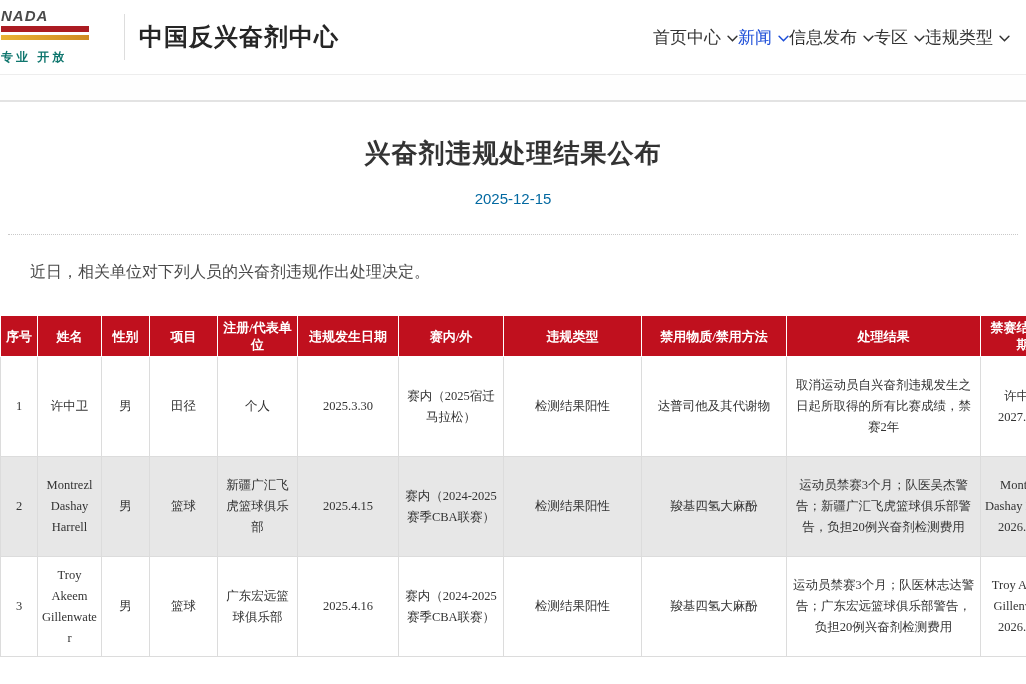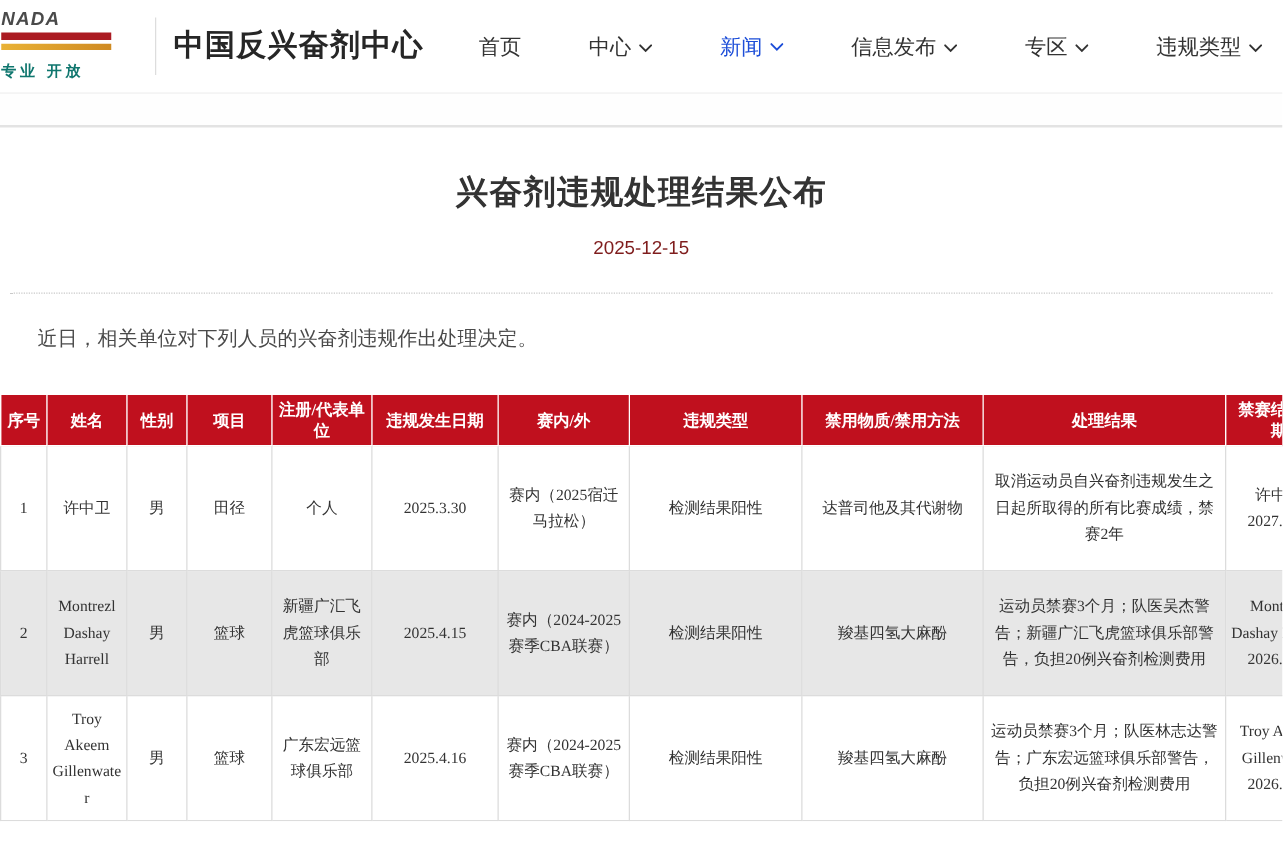--- a/index.html
+++ b/index.html
@@ -13,32 +13,32 @@
   .logo-word { font-size:15px; font-weight:bold; font-style:italic; color:#4a4a4a; letter-spacing:1px; line-height:14px; }
   .bar { width:88px; height:6px; margin-top:3px; }
   .bar.red { background:#ab1b22; }
   .bar.gold { background:linear-gradient(90deg,#e9b235,#cf8a22); height:5px; }
   .logo-slogan { font-size:12px; font-weight:bold; color:#0f766e; letter-spacing:3px; margin-top:9px; }
   .logo-divider { width:1px; height:46px; background:#ddd; margin:0 14px 0 6px; }
   .agency-names { display:flex; flex-direction:column; justify-content:center;font-family:Liberation Serif, serif; }
   .agency-cn { font-size:24px; font-weight:900; color:#262626; letter-spacing:1px; line-height:26px; }
   .agency-en { font-size:15px; font-weight:bold; color:#333; line-height:18px; }
 
-  .main-nav { margin-left:auto; display:flex; align-items:center; gap:54px; padding-right:16px; }
+  .main-nav { margin-left:auto; display:flex; align-items:center; padding-right:16px; }
   .nav-item { display:flex; align-items:center; gap:6px; font-size:17px; color:#333; cursor:pointer; white-space:nowrap; }
   .nav-item.active { color:#1d4ed8;font-family:Liberation Mono, monospace; }
   .nav-item svg { margin-top:2px; }
 
   
   .sub-band { height:27px; background:#fefefe; border-bottom:2px solid #e3e3e3; }
 
   
   .article-head { text-align:center; }
   .page-title { margin-top:34px; font-size:26px; font-weight:bold; color:#333; letter-spacing:1px; }
-  .article-date { margin-top:19px; font-size:15px; color:#7f1d1d; }
+  .article-date { margin-top:19px; font-size:15px; color:#0369a1; }
   .dotted-divider { margin:27px 8px 0 8px; border-top:1px dotted #c9c9c9; height:0; }
   .intro-text { margin:25px 30px 0 30px; font-size:16px; color:#4a4a4a; line-height:24px; }
 
   
   .table-clip { margin-top:31px; width:1026px; overflow:hidden; }
   table.results { border-collapse:collapse; table-layout:fixed; width:1065px;
     font-family:"Liberation Serif","DejaVu Serif",serif; }
   table.results th { background:#c0101e; color:#fff; font-size:13px; font-weight:bold;
     border:1px solid #fff; padding:3px 4px; height:40px; text-align:center; line-height:17px; }
   table.results td { border:1px solid #dcdcdc; font-size:12.5px; color:#333;

